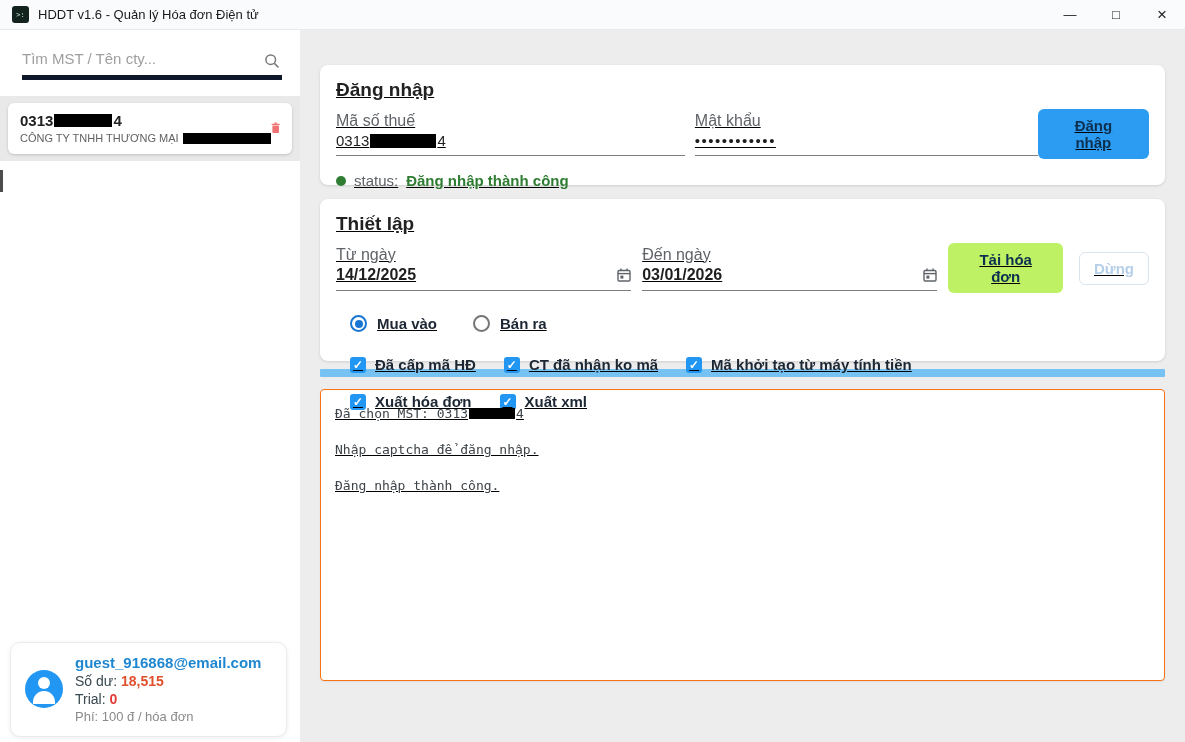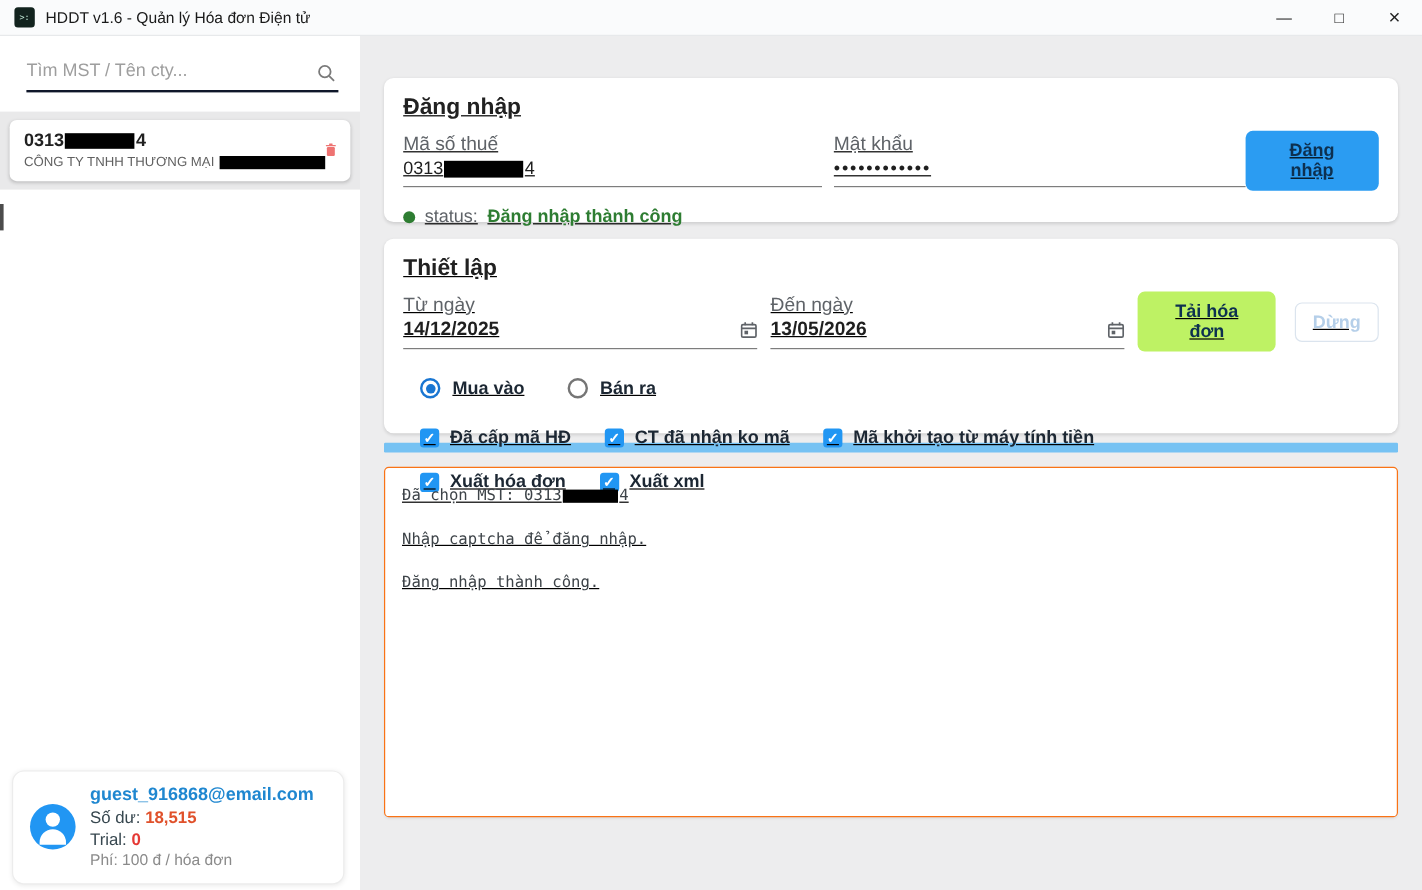--- a/index.html
+++ b/index.html
@@ -14,21 +14,21 @@
   .win-controls { display:flex; height:30px; }
   .win-btn { width:46px; height:30px; display:flex; align-items:center; justify-content:center; color:#222; font-size:13px; cursor:pointer; }
   .win-btn.close { font-size:17px; }
 
   
   .content { display:flex; height:712px; }
   .sidebar { width:300px; background:#ffffff; position:relative; flex-shrink:0; }
   .main { position:absolute; left:320px; right:20px; top:47px;text-decoration:underline; }
 
   
-  .search-wrap { position:relative; margin:20px 18px 0 22px; border-bottom:2px solid #0f172a; padding-bottom:7px; }
+  .search-wrap { position:relative; margin:20px 18px 0 22px; border-bottom:5px solid #0f172a; padding-bottom:7px; }
   .search-input { border:none; outline:none; width:92%; font-size:15px; color:#424242; background:transparent; font-family:"Liberation Sans", sans-serif; }
   .search-input::placeholder { color:#9e9e9e; }
   .search-icon { position:absolute; right:2px; bottom:6px; }
 
   .company-band { margin-top:16px; background:#e9e9ea; padding:7px 8px; }
   .company-card { background:#fff; border-radius:6px; box-shadow:0 1px 3px rgba(0,0,0,.18); padding:9px 12px 10px; display:flex; align-items:center; justify-content:space-between; cursor:pointer; }
   .mst-line { font-size:15px; font-weight:bold; color:#212121; display:flex; align-items:center; }
   .name-line { font-size:11px; color:#616161; margin-top:3px; display:flex; align-items:center; white-space:nowrap; }
   .redact { display:inline-block; background:#000; }
   .redact-mst { width:58px; height:13px; margin:0 1px; }
@@ -203,21 +203,21 @@
                 <line x1="1" y1="5.6" x2="13" y2="5.6" stroke="#5f6368" stroke-width="1.4"></line>
                 <line x1="4" y1="0.6" x2="4" y2="3" stroke="#5f6368" stroke-width="1.4"></line>
                 <line x1="10" y1="0.6" x2="10" y2="3" stroke="#5f6368" stroke-width="1.4"></line>
                 <rect x="3.4" y="7.6" width="3" height="3" fill="#5f6368"></rect>
               </svg>
             </div>
           </div>
           <div class="field date-field">
             <label>Đến ngày</label>
             <div class="value">
-              <span>13/05/2026</span>
+              <span>03/01/2026</span>
               <svg width="14" height="14" viewBox="0 0 14 14">
                 <rect x="1" y="2.5" width="12" height="10.5" rx="1.2" fill="none" stroke="#5f6368" stroke-width="1.4"></rect>
                 <line x1="1" y1="5.6" x2="13" y2="5.6" stroke="#5f6368" stroke-width="1.4"></line>
                 <line x1="4" y1="0.6" x2="4" y2="3" stroke="#5f6368" stroke-width="1.4"></line>
                 <line x1="10" y1="0.6" x2="10" y2="3" stroke="#5f6368" stroke-width="1.4"></line>
                 <rect x="3.4" y="7.6" width="3" height="3" fill="#5f6368"></rect>
               </svg>
             </div>
           </div>
           <button class="btn-download">Tải hóa đơn</button>

